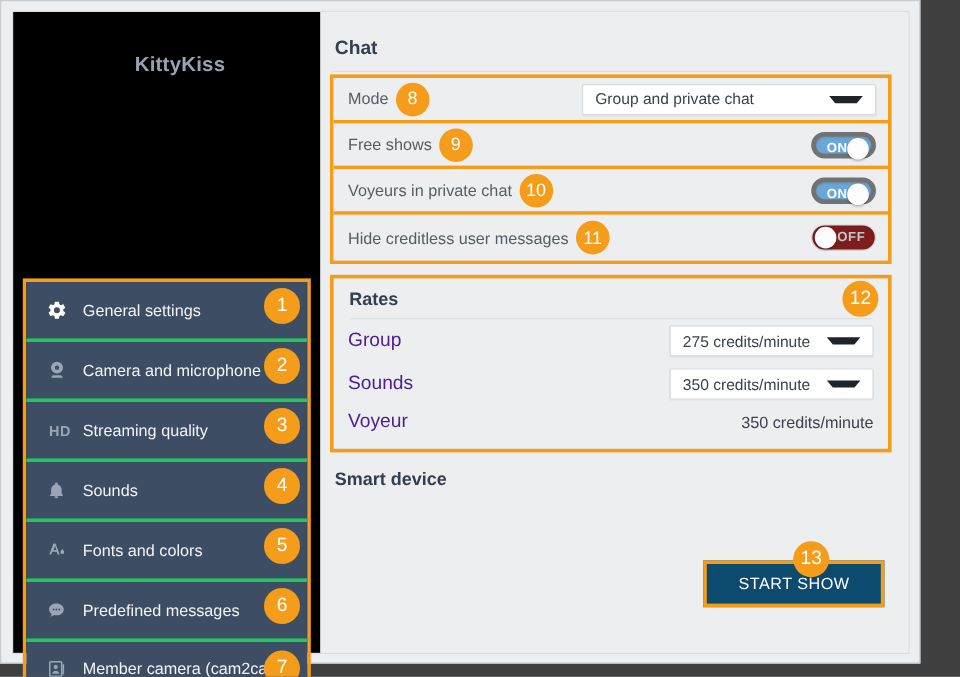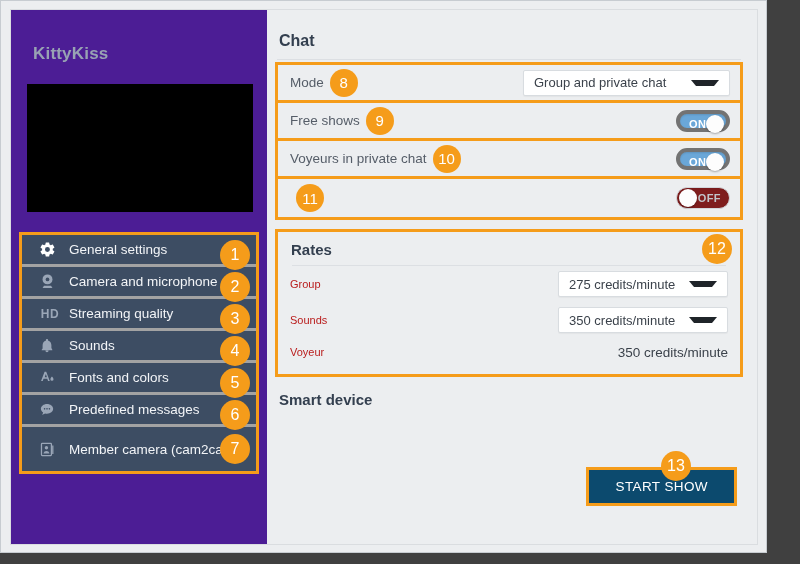--- a/index.html
+++ b/index.html
@@ -22,46 +22,47 @@
     position:absolute;left:9px;top:8px;width:748px;height:536px;
     background:#eceef0;
     border:1px solid #dadde0;
     box-sizing:border-box;
     display:flex;
   }
 
   
   .sidebar{
     width:256px;flex:0 0 256px;
-    background:#4c1d95;
+    background:#000000;
     position:relative;
     box-sizing:border-box;
+    text-align:center;
   }
   .brand{
     color:#98a3b3;font-size:17px;font-weight:bold;
     padding:34px 0 0 22px;letter-spacing:.2px;
   }
   .video-box{
     position:absolute;left:16px;top:74px;width:226px;height:128px;
     background:#000;
   }
   .nav{
     position:absolute;left:0;top:222px;right:0;
     padding:0 8px 0 8px;box-sizing:border-box;
   }
   .nav-outline{
     border:3px solid #f59c1a;
     padding:0;
   }
   .nav-item{
     position:relative;
-    height:32px;
+    height:50px;
     display:flex;align-items:center;
     background:#3d4d63;
-    border-bottom:3px solid #a3a3a3;
+    border-bottom:3px solid #22c55e;
     box-sizing:border-box;
     padding-left:12px;
   }
   .nav-item:last-child{border-bottom:none;height:44px;}
   .nav-ico{
     width:26px;flex:0 0 26px;display:flex;align-items:center;justify-content:center;
     color:#9aa6b7;margin-right:9px;
   }
   .nav-ico svg{display:block;}
   .nav-ico.white{color:#ffffff;}
@@ -109,21 +110,21 @@
     box-sizing:border-box;
   }
   .select .val{white-space:nowrap;}
   .select .caret{
     margin-left:auto;padding-left:18px;
     width:0;height:0;
     border-left:5px solid transparent;border-right:5px solid transparent;
     border-top:6px solid #1f2429;
     box-sizing:content-box;
   }
-  .select.mode{width:207px;}
+  .select.mode{width:245px;}
   .select.rate{width:170px;}
 
   
   .toggle{
     width:54px;height:22px;border-radius:11px;position:relative;
     box-sizing:border-box;
   }
   .toggle.on{
     background:#6aa7d8;border:4px solid #737373;
     box-shadow:inset 0 1px 2px rgba(0,0,0,.12);
@@ -153,21 +154,21 @@
     padding:0 12px 8px 12px;
     box-sizing:border-box;
   }
   .rates-title{
     color:#333f4f;font-size:15px;font-weight:bold;
     padding:9px 0 7px 1px;
   }
   .rate-row{
     display:flex;align-items:center;height:36px;
   }
-  .rate-label{color:#b91c1c;font-size:11px;}
+  .rate-label{color:#4c1d95;font-size:16px;}
   .rate-val{margin-left:auto;color:#3b424b;font-size:13.5px;}
 
   
   .smart-title{
     color:#333f4f;font-size:15px;font-weight:bold;
     padding:14px 0 0 4px;
   }
   .start-wrap{
     position:absolute;right:20px;bottom:38px;
   }
@@ -320,20 +321,21 @@
             <div class="badge s" style="position:relative;left:6px;top:0;">10</div>
             <div class="row-right">
               <div class="toggle on">
                 <span class="txt">ON</span>
                 <span class="knob"></span>
               </div>
             </div>
           </div>
 
           <div class="row">
+            <span class="row-label">Hide creditless user messages</span>
             <div class="badge s" style="position:relative;left:6px;top:0;">11</div>
             <div class="row-right">
               <div class="toggle off">
                 <span class="txt">OFF</span>
                 <span class="knob"></span>
               </div>
             </div>
           </div>
 
         </div>

